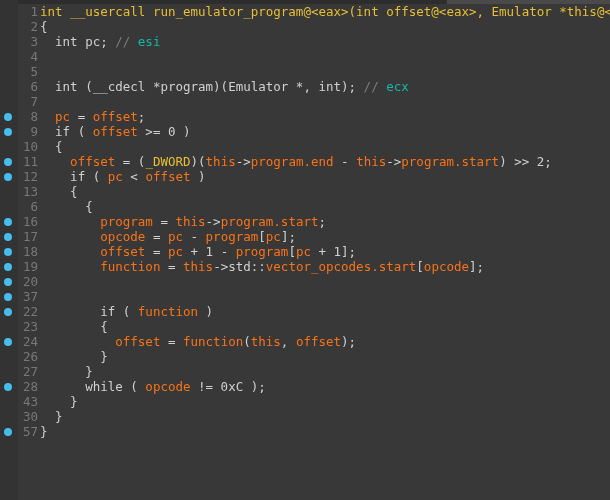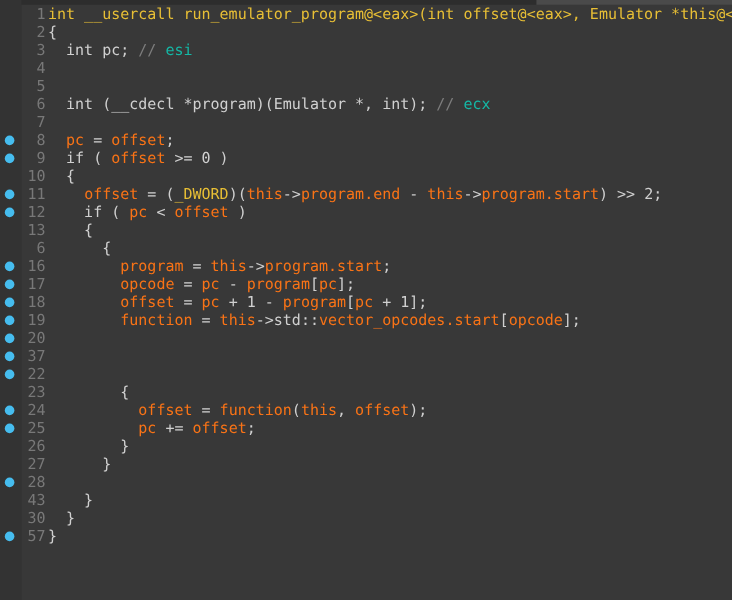--- a/index.html
+++ b/index.html
@@ -129,26 +129,25 @@
         <div class="code-line"><span class="marker"></span><span class="lineno">11</span><span class="code-text"><span class="t-plain">    </span><span class="t-var">offset</span><span class="t-plain"> = (</span><span class="t-type">_DWORD</span><span class="t-plain">)(</span><span class="t-var">this</span><span class="t-plain">-&gt;</span><span class="t-var">program.end</span><span class="t-plain"> - </span><span class="t-var">this</span><span class="t-plain">-&gt;</span><span class="t-var">program.start</span><span class="t-plain">) &gt;&gt; 2;</span></span></div>
         <div class="code-line"><span class="marker"></span><span class="lineno">12</span><span class="code-text"><span class="t-plain">    if ( </span><span class="t-var">pc</span><span class="t-plain"> &lt; </span><span class="t-var">offset</span><span class="t-plain"> )</span></span></div>
         <div class="code-line"><span class="lineno">13</span><span class="code-text"><span class="t-punct">    {</span></span></div>
         <div class="code-line"><span class="lineno">6</span><span class="code-text"><span class="t-punct">      {</span></span></div>
         <div class="code-line"><span class="marker"></span><span class="lineno">16</span><span class="code-text"><span class="t-plain">        </span><span class="t-var">program</span><span class="t-plain"> = </span><span class="t-var">this</span><span class="t-plain">-&gt;</span><span class="t-var">program.start</span><span class="t-plain">;</span></span></div>
         <div class="code-line"><span class="marker"></span><span class="lineno">17</span><span class="code-text"><span class="t-plain">        </span><span class="t-var">opcode</span><span class="t-plain"> = </span><span class="t-var">pc</span><span class="t-plain"> - </span><span class="t-var">program</span><span class="t-plain">[</span><span class="t-var">pc</span><span class="t-plain">];</span></span></div>
         <div class="code-line"><span class="marker"></span><span class="lineno">18</span><span class="code-text"><span class="t-plain">        </span><span class="t-var">offset</span><span class="t-plain"> = </span><span class="t-var">pc</span><span class="t-plain"> + 1 - </span><span class="t-var">program</span><span class="t-plain">[</span><span class="t-var">pc</span><span class="t-plain"> + 1];</span></span></div>
         <div class="code-line"><span class="marker"></span><span class="lineno">19</span><span class="code-text"><span class="t-plain">        </span><span class="t-var">function</span><span class="t-plain"> = </span><span class="t-var">this</span><span class="t-plain">-&gt;std::</span><span class="t-var">vector_opcodes.start</span><span class="t-plain">[</span><span class="t-var">opcode</span><span class="t-plain">];</span></span></div>
         <div class="code-line"><span class="marker"></span><span class="lineno">20</span></div>
         <div class="code-line"><span class="marker"></span><span class="lineno">37</span></div>
-        <div class="code-line"><span class="marker"></span><span class="lineno">22</span></div>
+        <div class="code-line"><span class="marker"></span><span class="lineno">22</span><span class="code-text"><span class="t-plain">        if ( </span><span class="t-var">function</span><span class="t-plain"> )</span></span></div>
         <div class="code-line"><span class="lineno">23</span><span class="code-text"><span class="t-punct">        {</span></span></div>
         <div class="code-line"><span class="marker"></span><span class="lineno">24</span><span class="code-text"><span class="t-plain">          </span><span class="t-var">offset</span><span class="t-plain"> = </span><span class="t-var">function</span><span class="t-plain">(</span><span class="t-var">this</span><span class="t-plain">, </span><span class="t-var">offset</span><span class="t-plain">);</span></span></div>
-        <div class="code-line"><span class="marker"></span><span class="lineno">25</span><span class="code-text"><span class="t-plain">          </span><span class="t-var">pc</span><span class="t-plain"> += </span><span class="t-var">offset</span><span class="t-plain">;</span></span></div>
         <div class="code-line"><span class="lineno">26</span><span class="code-text"><span class="t-punct">        }</span></span></div>
         <div class="code-line"><span class="lineno">27</span><span class="code-text"><span class="t-punct">      }</span></span></div>
-        <div class="code-line"><span class="marker"></span><span class="lineno">28</span></div>
+        <div class="code-line"><span class="marker"></span><span class="lineno">28</span><span class="code-text"><span class="t-plain">      while ( </span><span class="t-var">opcode</span><span class="t-plain"> != 0xC );</span></span></div>
         <div class="code-line"><span class="lineno">43</span><span class="code-text"><span class="t-punct">    }</span></span></div>
         <div class="code-line"><span class="lineno">30</span><span class="code-text"><span class="t-punct">  }</span></span></div>
         <div class="code-line"><span class="marker"></span><span class="lineno">57</span><span class="code-text"><span class="t-punct">}</span></span></div>
       </div>
   </div>
 
 </div>
 
 </body></html>

